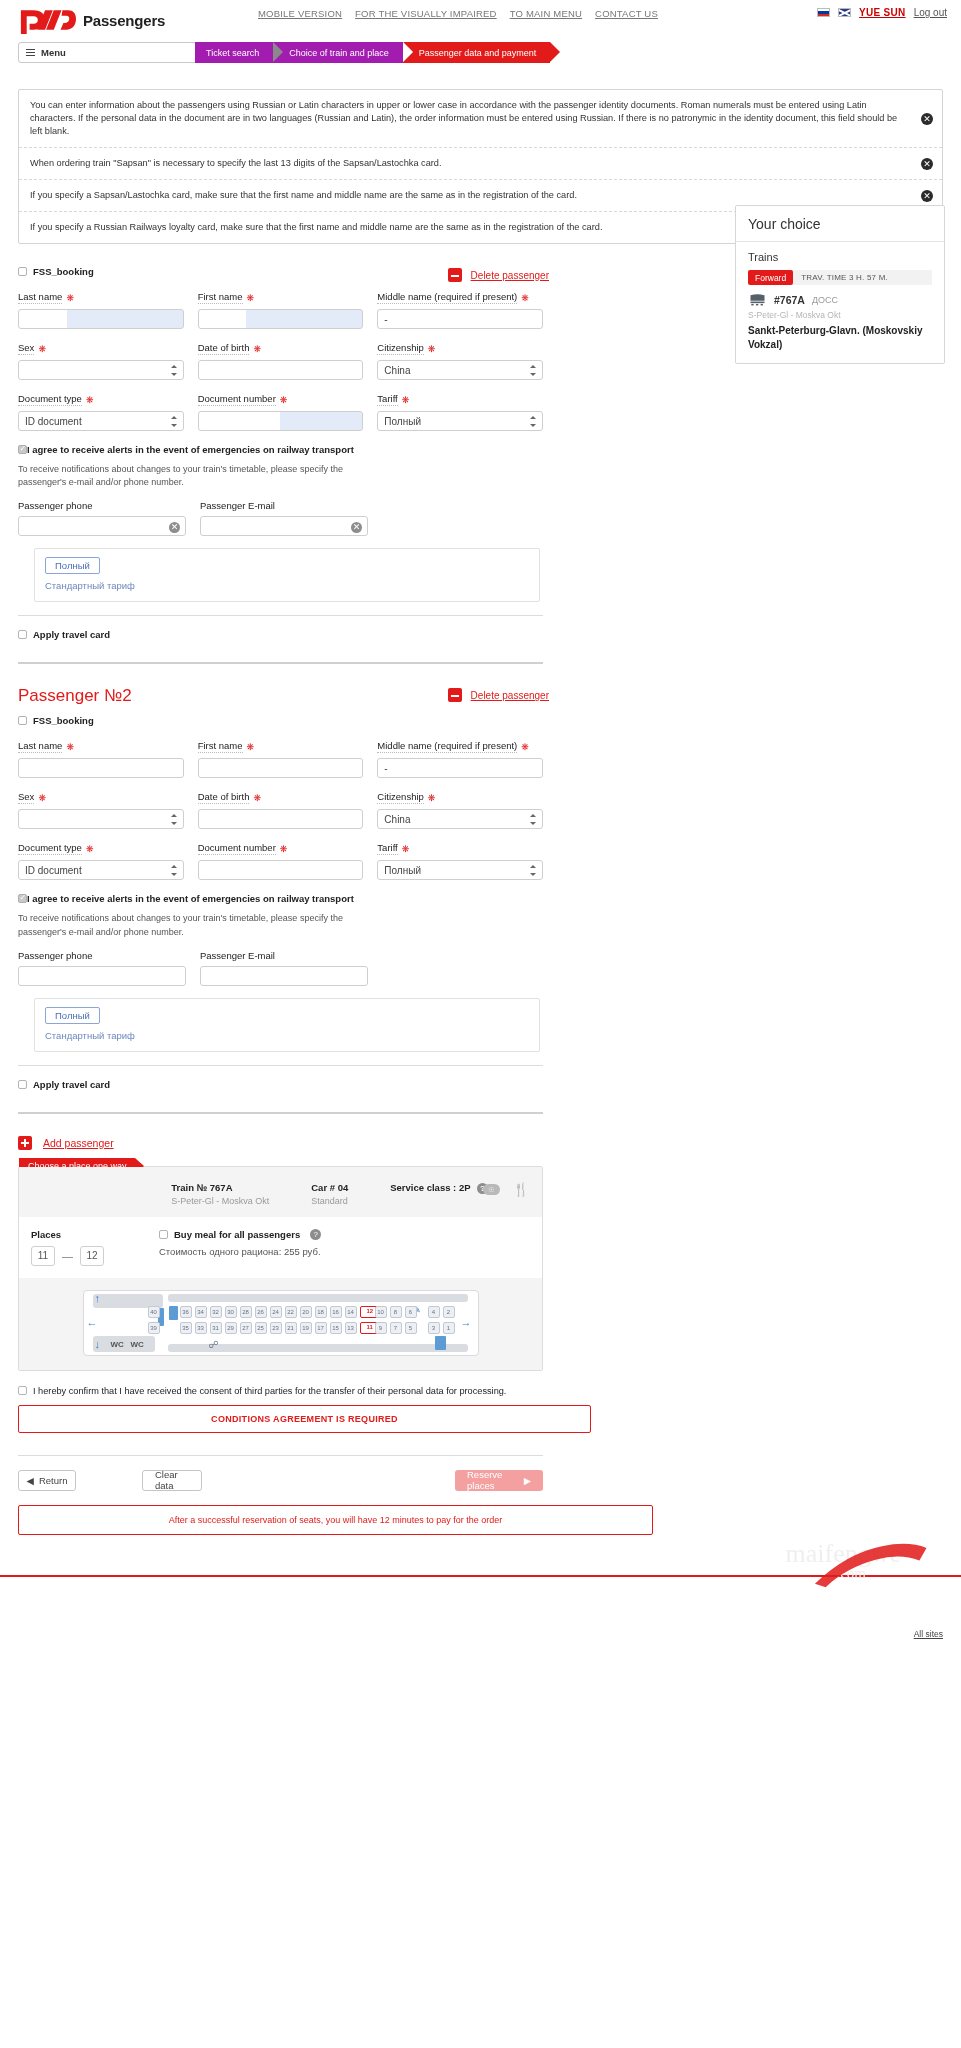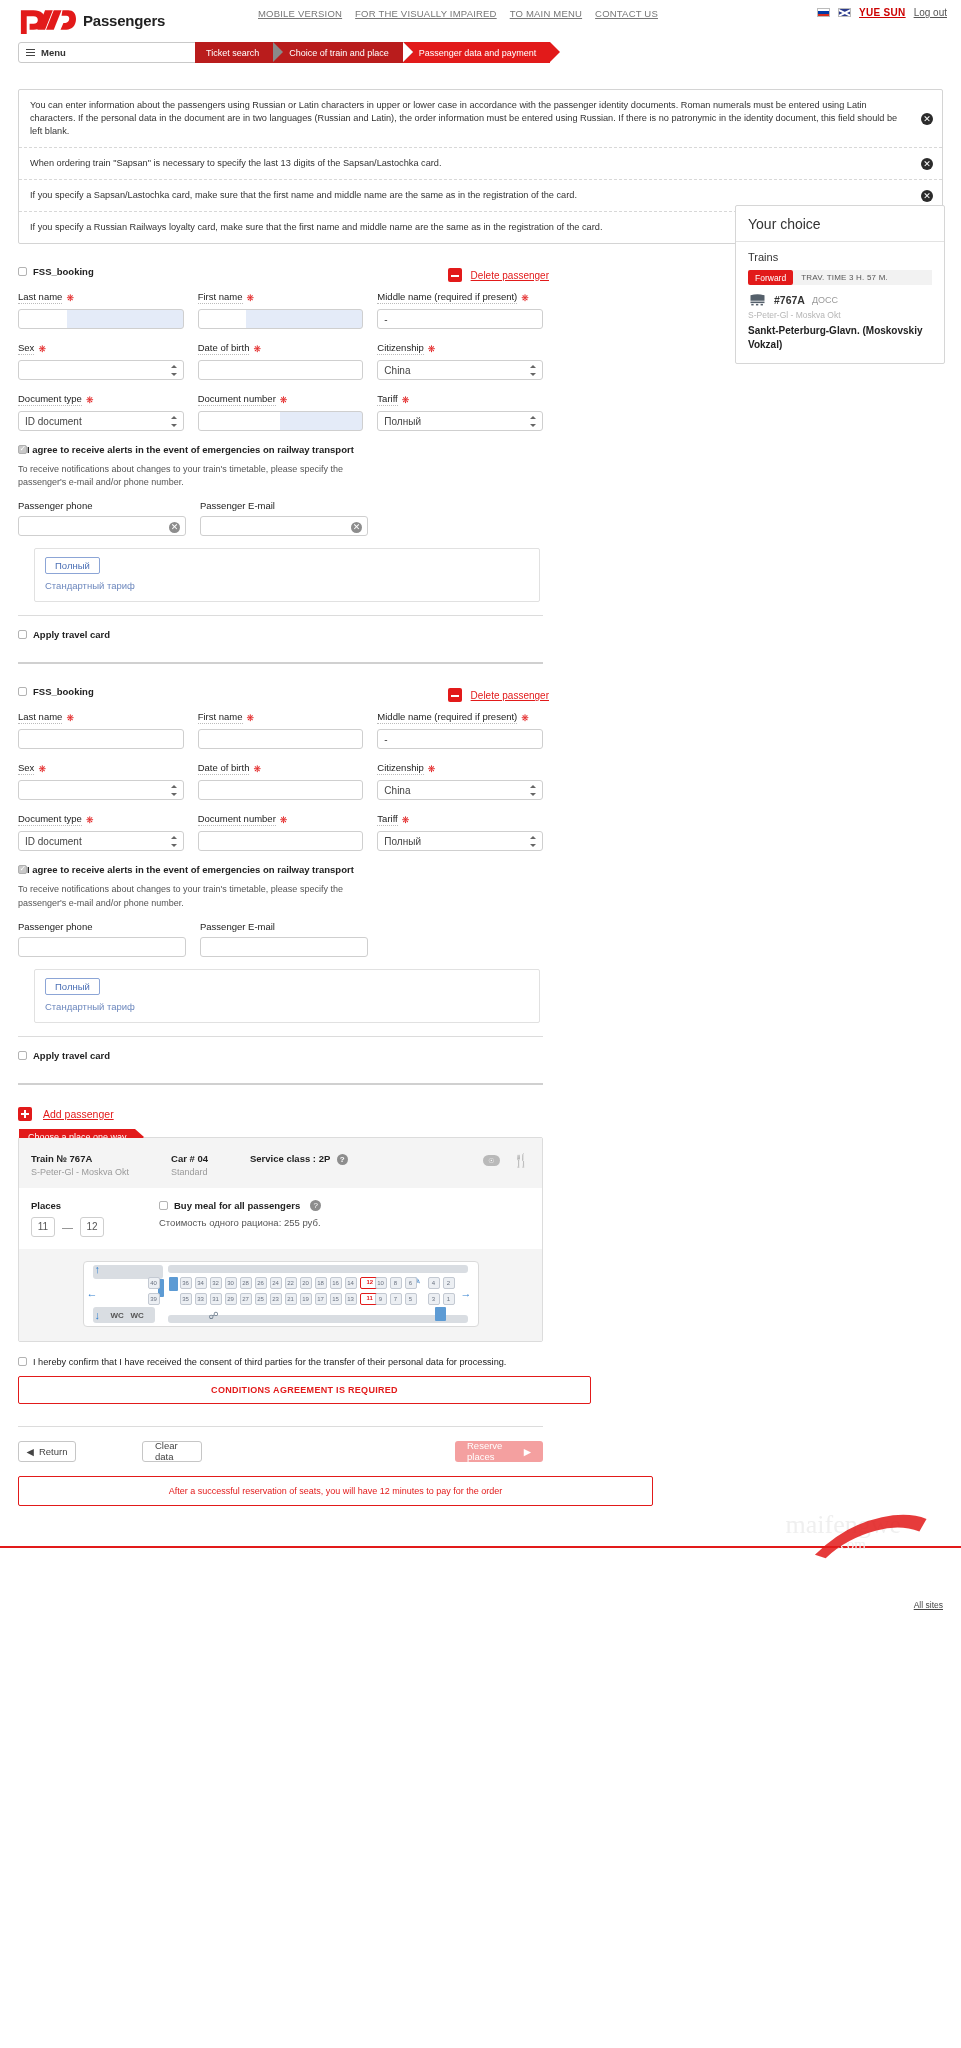--- a/index.html
+++ b/index.html
@@ -39,21 +39,21 @@
     display:flex; align-items:center; padding-left:7px; gap:6px;
   }
   .burger { width:9px; height:7px; position:relative; }
   .burger i { position:absolute; left:0; width:9px; height:1px; background:#444; }
   .burger i:nth-child(1){top:0;} .burger i:nth-child(2){top:3px;} .burger i:nth-child(3){top:6px;}
   .menu-label { font-size:9.5px; font-weight:bold; color:#333; }
 
   .steps { position:absolute; left:195px; top:0; display:flex; height:21px; }
   .step {
     position:relative; height:21px; display:flex; align-items:center;
-    padding:0 14px 0 16px; font-size:9px; color:#fff; background:#b91c1c;
+    padding:0 14px 0 16px; font-size:9px; color:#fff; background:#a21caf;
   }
   .step:first-child { padding-left:11px; }
   .step:after{
     content:""; position:absolute; right:-10px; top:0; width:0; height:0;
     border-top:10.5px solid transparent; border-bottom:10.5px solid transparent;
     border-left:10px solid #8a8a8a; z-index:2;
   }
   .step.active { background:#e21a1a; }
   .step.active:after { border-left-color:#e21a1a; }
   .step.active:before{
@@ -148,21 +148,21 @@
   
   .carpanel { margin:16px 18px 0 18px; width:525px; border:1px solid #dcdcdc; border-radius:2px; position:relative; background:#fff;}
   .ribbon {
     position:absolute; left:0; top:-9px; height:17px; background:#e21a1a; color:#fff;
     font-size:9px; display:flex; align-items:center; padding:0 8px 0 9px;
   }
   .ribbon:after{
     content:""; position:absolute; right:-9px; top:0; width:0;height:0;
     border-top:8.5px solid transparent; border-bottom:8.5px solid transparent; border-left:9px solid #e21a1a;
   }
-  .car-head { background:#f4f4f4; padding:15px 12px 11px 12px; display:flex; align-items:flex-start; position:relative;}
+  .car-head { background:#f4f4f4; padding:15px 12px 11px 12px; display:flex; align-items:flex-start; position:relative;justify-content:flex-end;}
   .ch-col { margin-right:42px; }
   .ch-t { font-size:9.5px; font-weight:bold; color:#222; }
   .ch-s { font-size:9px; color:#9a9a9a; margin-top:3px; }
   .qmark { width:11px; height:11px; border-radius:50%; background:#8d8d8d; color:#fff; font-size:8px;
            line-height:11px; text-align:center; display:inline-block; margin-left:4px; cursor:pointer;}
   .ch-icons { position:absolute; right:12px; top:15px; display:flex; align-items:center; gap:14px;}
   .pill-ico { width:17px; height:11px; border-radius:6px; background:#b9b9b9; color:#fff; font-size:7px;
               text-align:center; line-height:11px;}
   .fork-ico { font-size:13px; color:#666; }
 
@@ -430,20 +430,21 @@
 
   <div class="cbrow">
     <span class="cbox"></span>
     <label>Apply travel card</label>
   </div>
 </div>
 
 <div class="hr-thick"></div>
 
 <div class="passenger">
+  <div class="p-title">Passenger №2</div>
   <div class="del-row">
     <span class="minus-btn"></span>
     <span class="del-link">Delete passenger</span>
   </div>
 
   <div class="cbrow">
     <span class="cbox"></span>
     <label>FSS_booking</label>
   </div>
 

